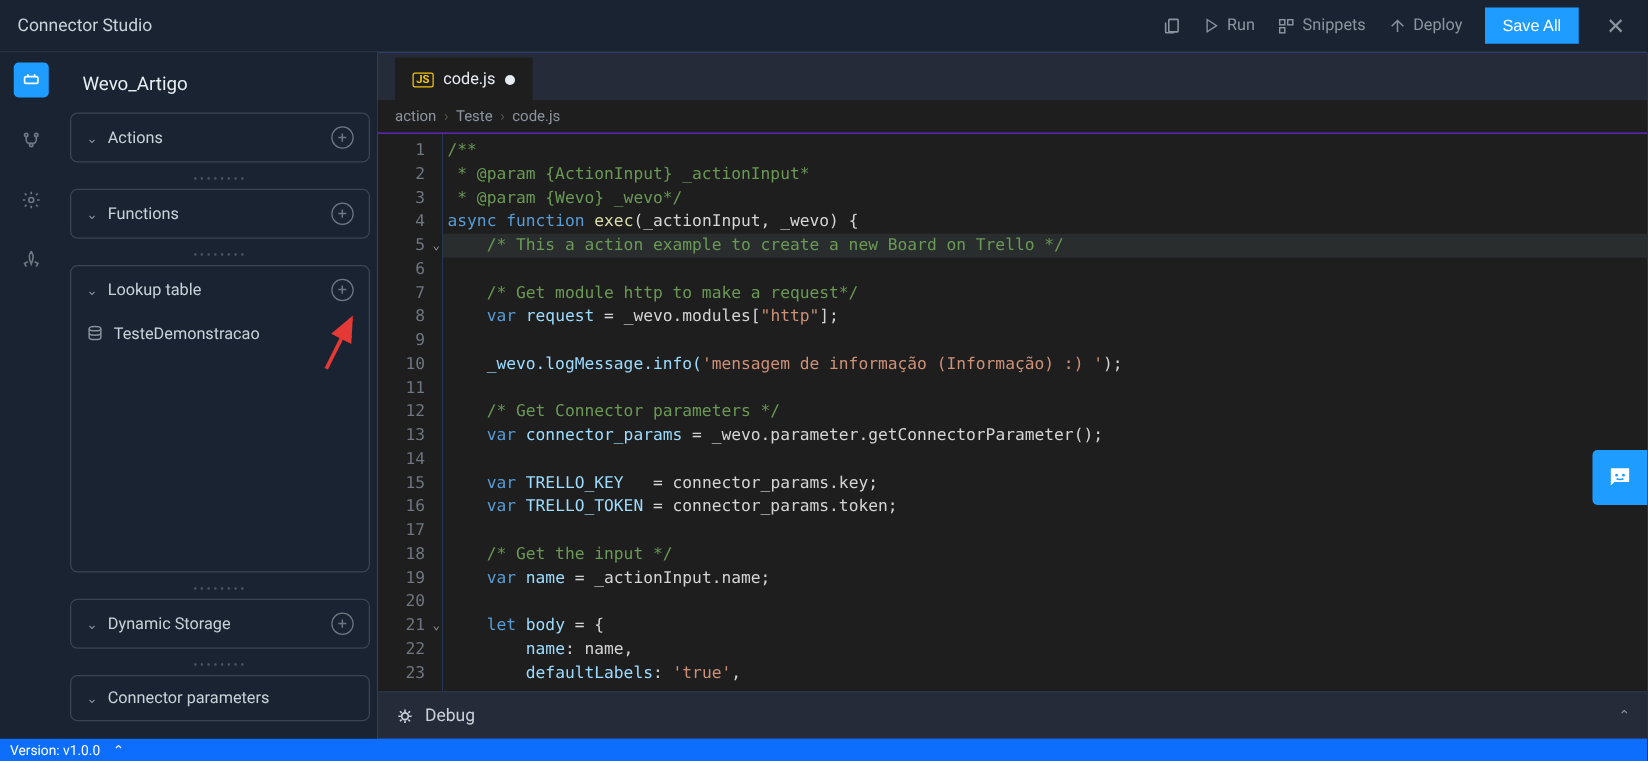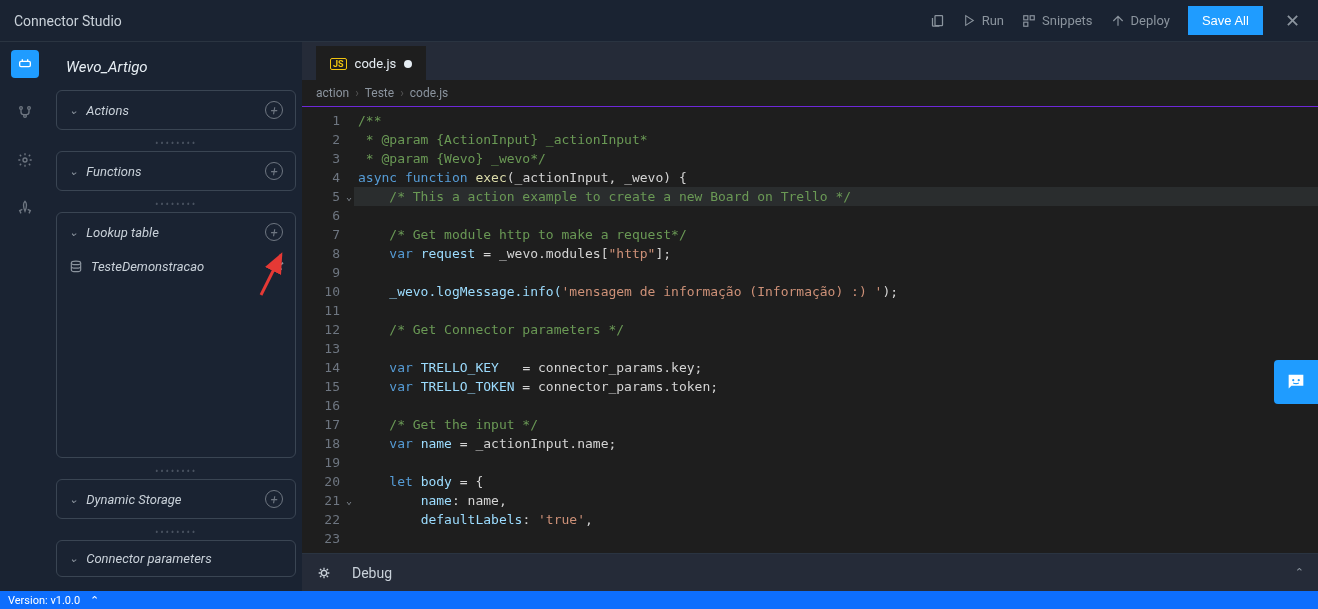--- a/index.html
+++ b/index.html
@@ -47,21 +47,21 @@
     }
     .rail-icon {
       width: 28px; height: 28px; display: flex; align-items: center; justify-content: center;
       color: #6e7681; cursor: pointer; border-radius: 4px;
     }
     .rail-icon.active { background: #1f9cff; color: #fff; }
     
     
     .sidebar {
       width: 252px; background: #1a2332;
-      padding: 8px 6px; display: flex; flex-direction: column; font-style: italic;
+      padding: 8px 6px; display: flex; flex-direction: column;
     }
     .project-header {
       display: flex; align-items: center; gap: 10px;
       padding: 8px 10px; margin-bottom: 6px;
     }
     .project-name { color: #e6edf3; font-size: 15px; }
     
     .panel {
       border: 1px solid #3a4553; border-radius: 6px;
       margin-bottom: 6px; overflow: hidden;
@@ -141,21 +141,21 @@
     .c-var { color: #9cdcfe; margin-top: 24px; }
     .c-string { color: #ce9178; }
     .c-punct { color: #d4d4d4; }
     .c-prop { color: #9cdcfe; }
     
     .debug-bar {
       height: 38px; background: #252b38; display: flex; align-items: center;
       justify-content: space-between; padding: 0 14px;
       border-top: 1px solid #2a3441; color: #c9d1d9; font-size: 14px;
     }
-    .debug-left { display: flex; align-items: center; gap: 20px; }
+    .debug-left { display: flex; align-items: center; gap: 8px; }
     
     
     .version-bar {
       position: absolute; bottom: 0; left: 0; right: 0;
       height: 18px; background: #0d6efd;
       display: flex; align-items: center; padding: 0 8px;
       color: #fff; font-size: 11px; gap: 10px;
     }
     
     
@@ -359,20 +359,21 @@
         <div class="code-line"><span class="c-comment"> * @param {Wevo} _wevo*/</span></div>
         <div class="code-line"><span class="c-keyword">async</span> <span class="c-keyword">function</span> <span class="c-func">exec</span><span class="c-punct">(_actionInput, _wevo) {</span></div>
         <div class="code-line hl-line">    <span class="c-comment">/* This a action example to create a new Board on Trello */</span></div>
         <div class="code-line"></div>
         <div class="code-line">    <span class="c-comment">/* Get module http to make a request*/</span></div>
         <div class="code-line">    <span class="c-keyword">var</span> <span class="c-var">request</span><span class="c-punct"> = _wevo.modules[</span><span class="c-string">"http"</span><span class="c-punct">];</span></div>
         <div class="code-line"></div>
         <div class="code-line">    <span class="c-var">_wevo.logMessage.info(</span><span class="c-string">'mensagem de informação (Informação) :) '</span><span class="c-punct">);</span></div>
         <div class="code-line"></div>
         <div class="code-line">    <span class="c-comment">/* Get Connector parameters */</span></div>
+        <div class="code-line">    <span class="c-keyword">var</span> <span class="c-var">connector_params</span><span class="c-punct"> = _wevo.parameter.getConnectorParameter();</span></div>
         <div class="code-line"></div>
         <div class="code-line">    <span class="c-keyword">var</span> <span class="c-var">TRELLO_KEY</span><span class="c-punct">   = connector_params.key;</span></div>
         <div class="code-line">    <span class="c-keyword">var</span> <span class="c-var">TRELLO_TOKEN</span><span class="c-punct"> = connector_params.token;</span></div>
         <div class="code-line"></div>
         <div class="code-line">    <span class="c-comment">/* Get the input */</span></div>
         <div class="code-line">    <span class="c-keyword">var</span> <span class="c-var">name</span><span class="c-punct"> = _actionInput.name;</span></div>
         <div class="code-line"></div>
         <div class="code-line">    <span class="c-keyword">let</span> <span class="c-var">body</span><span class="c-punct"> = {</span></div>
         <div class="code-line">        <span class="c-prop">name</span><span class="c-punct">: name,</span></div>
         <div class="code-line">        <span class="c-prop">defaultLabels</span><span class="c-punct">: </span><span class="c-string">'true'</span><span class="c-punct">,</span></div>

